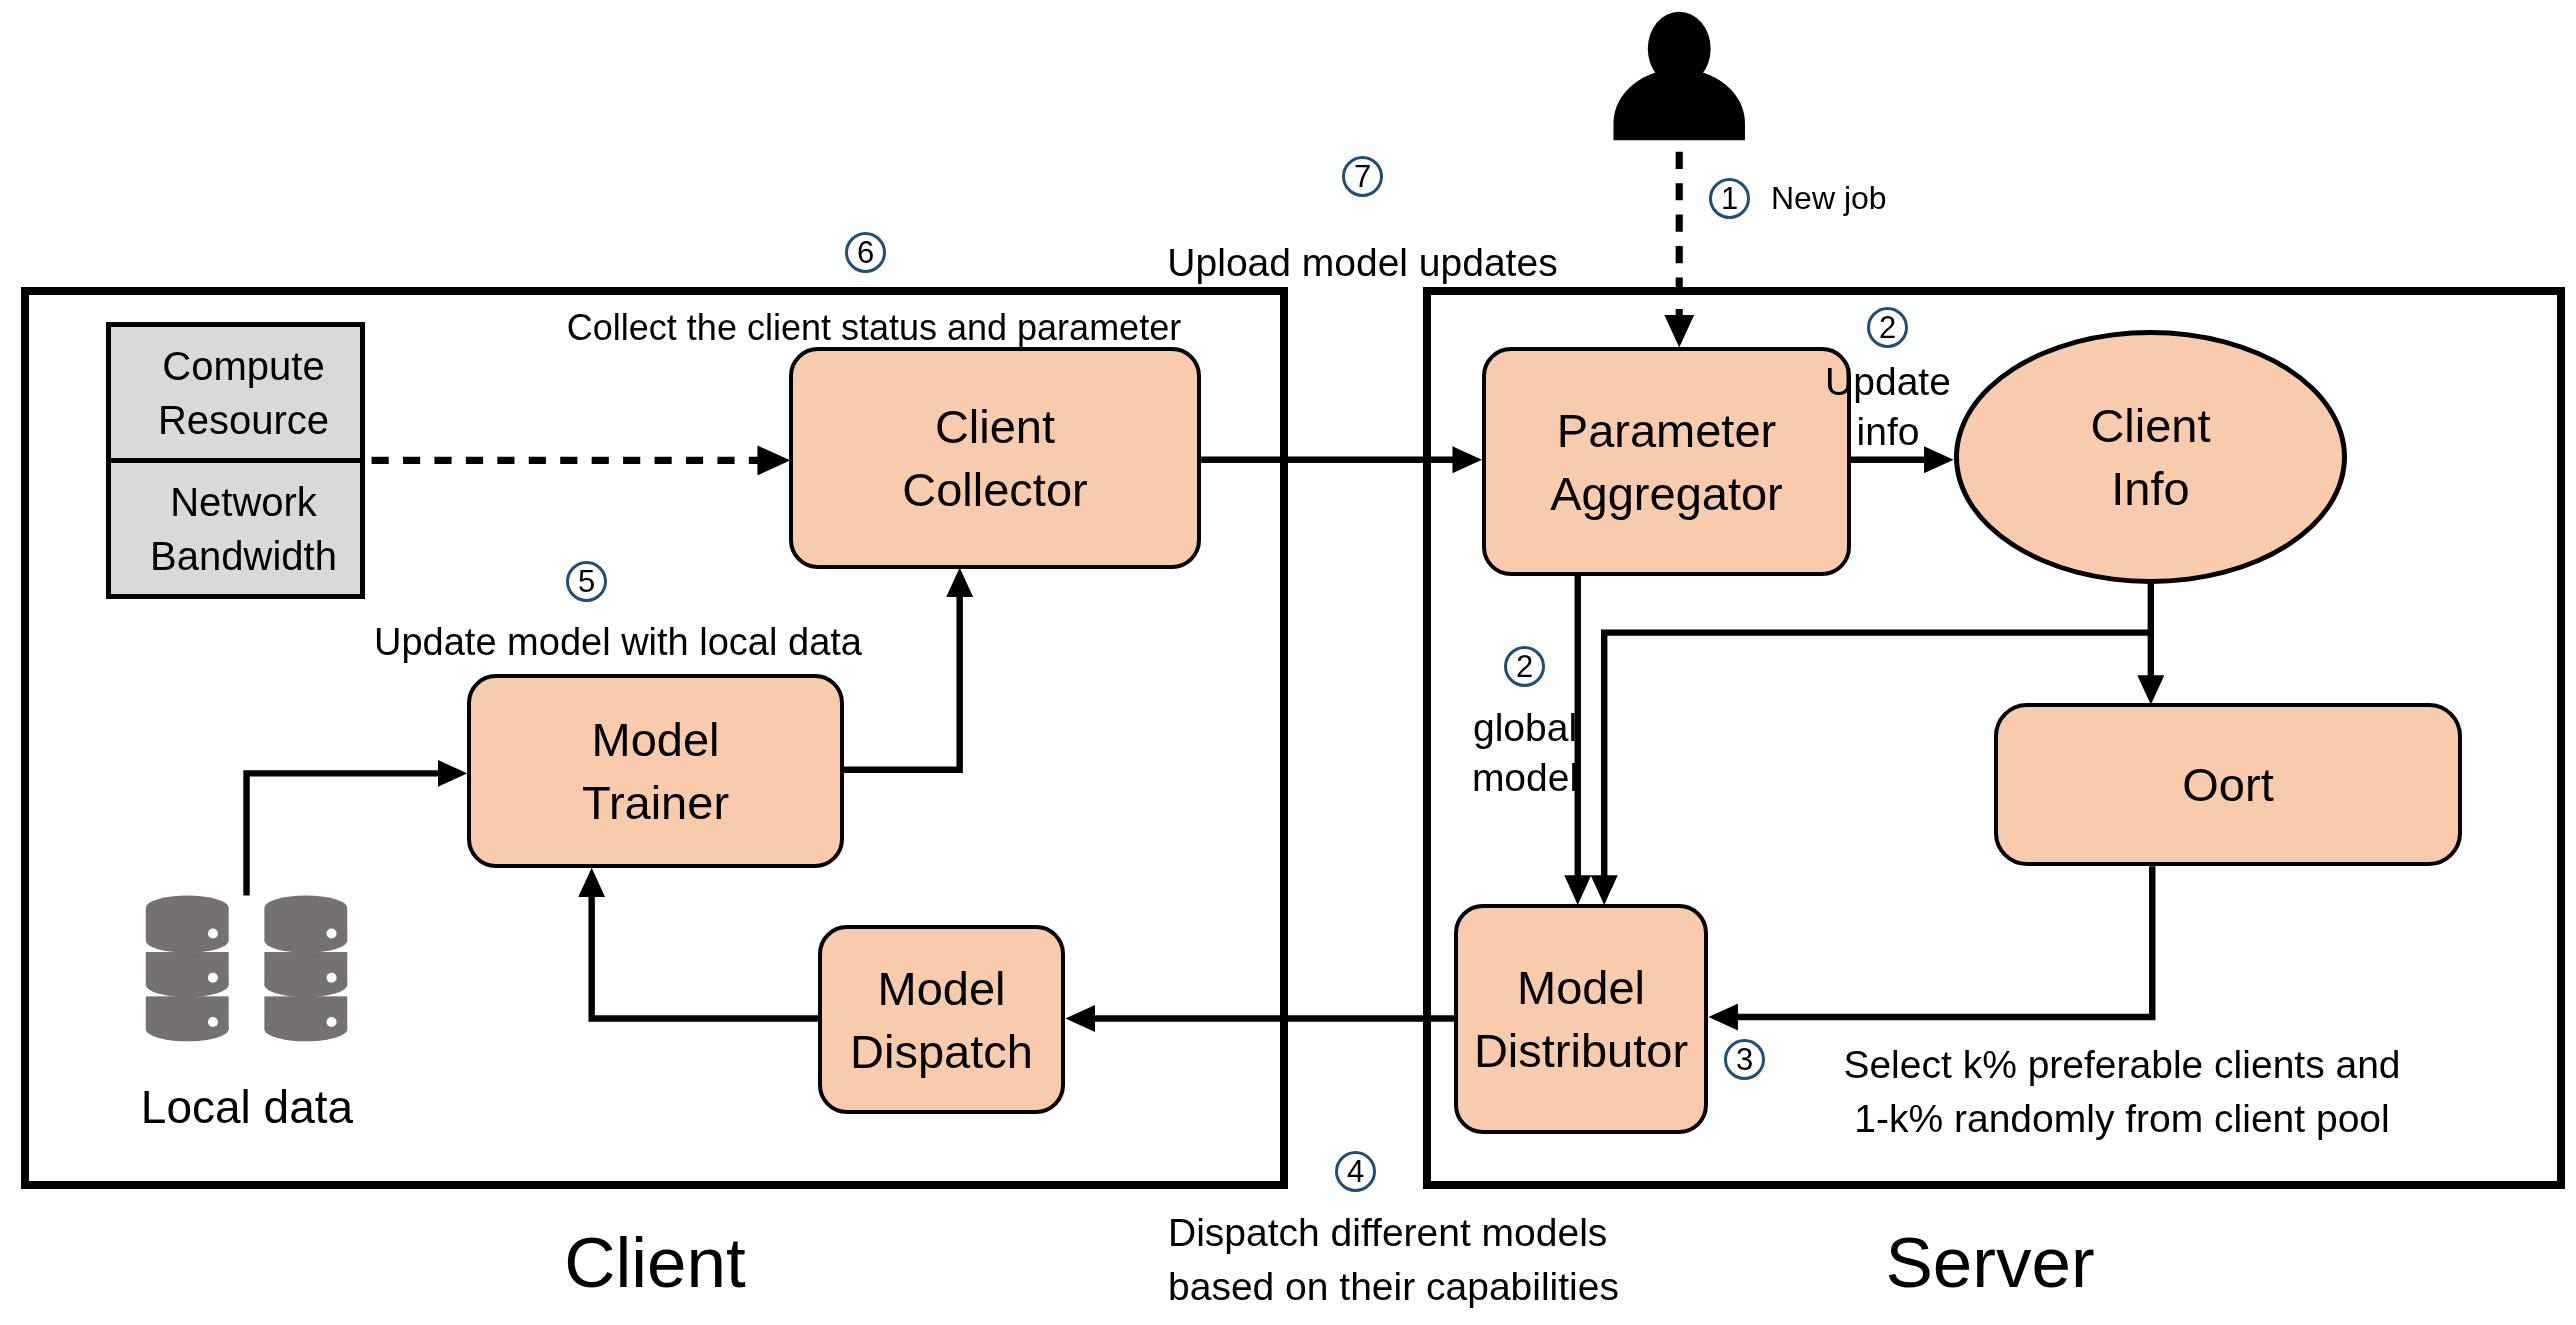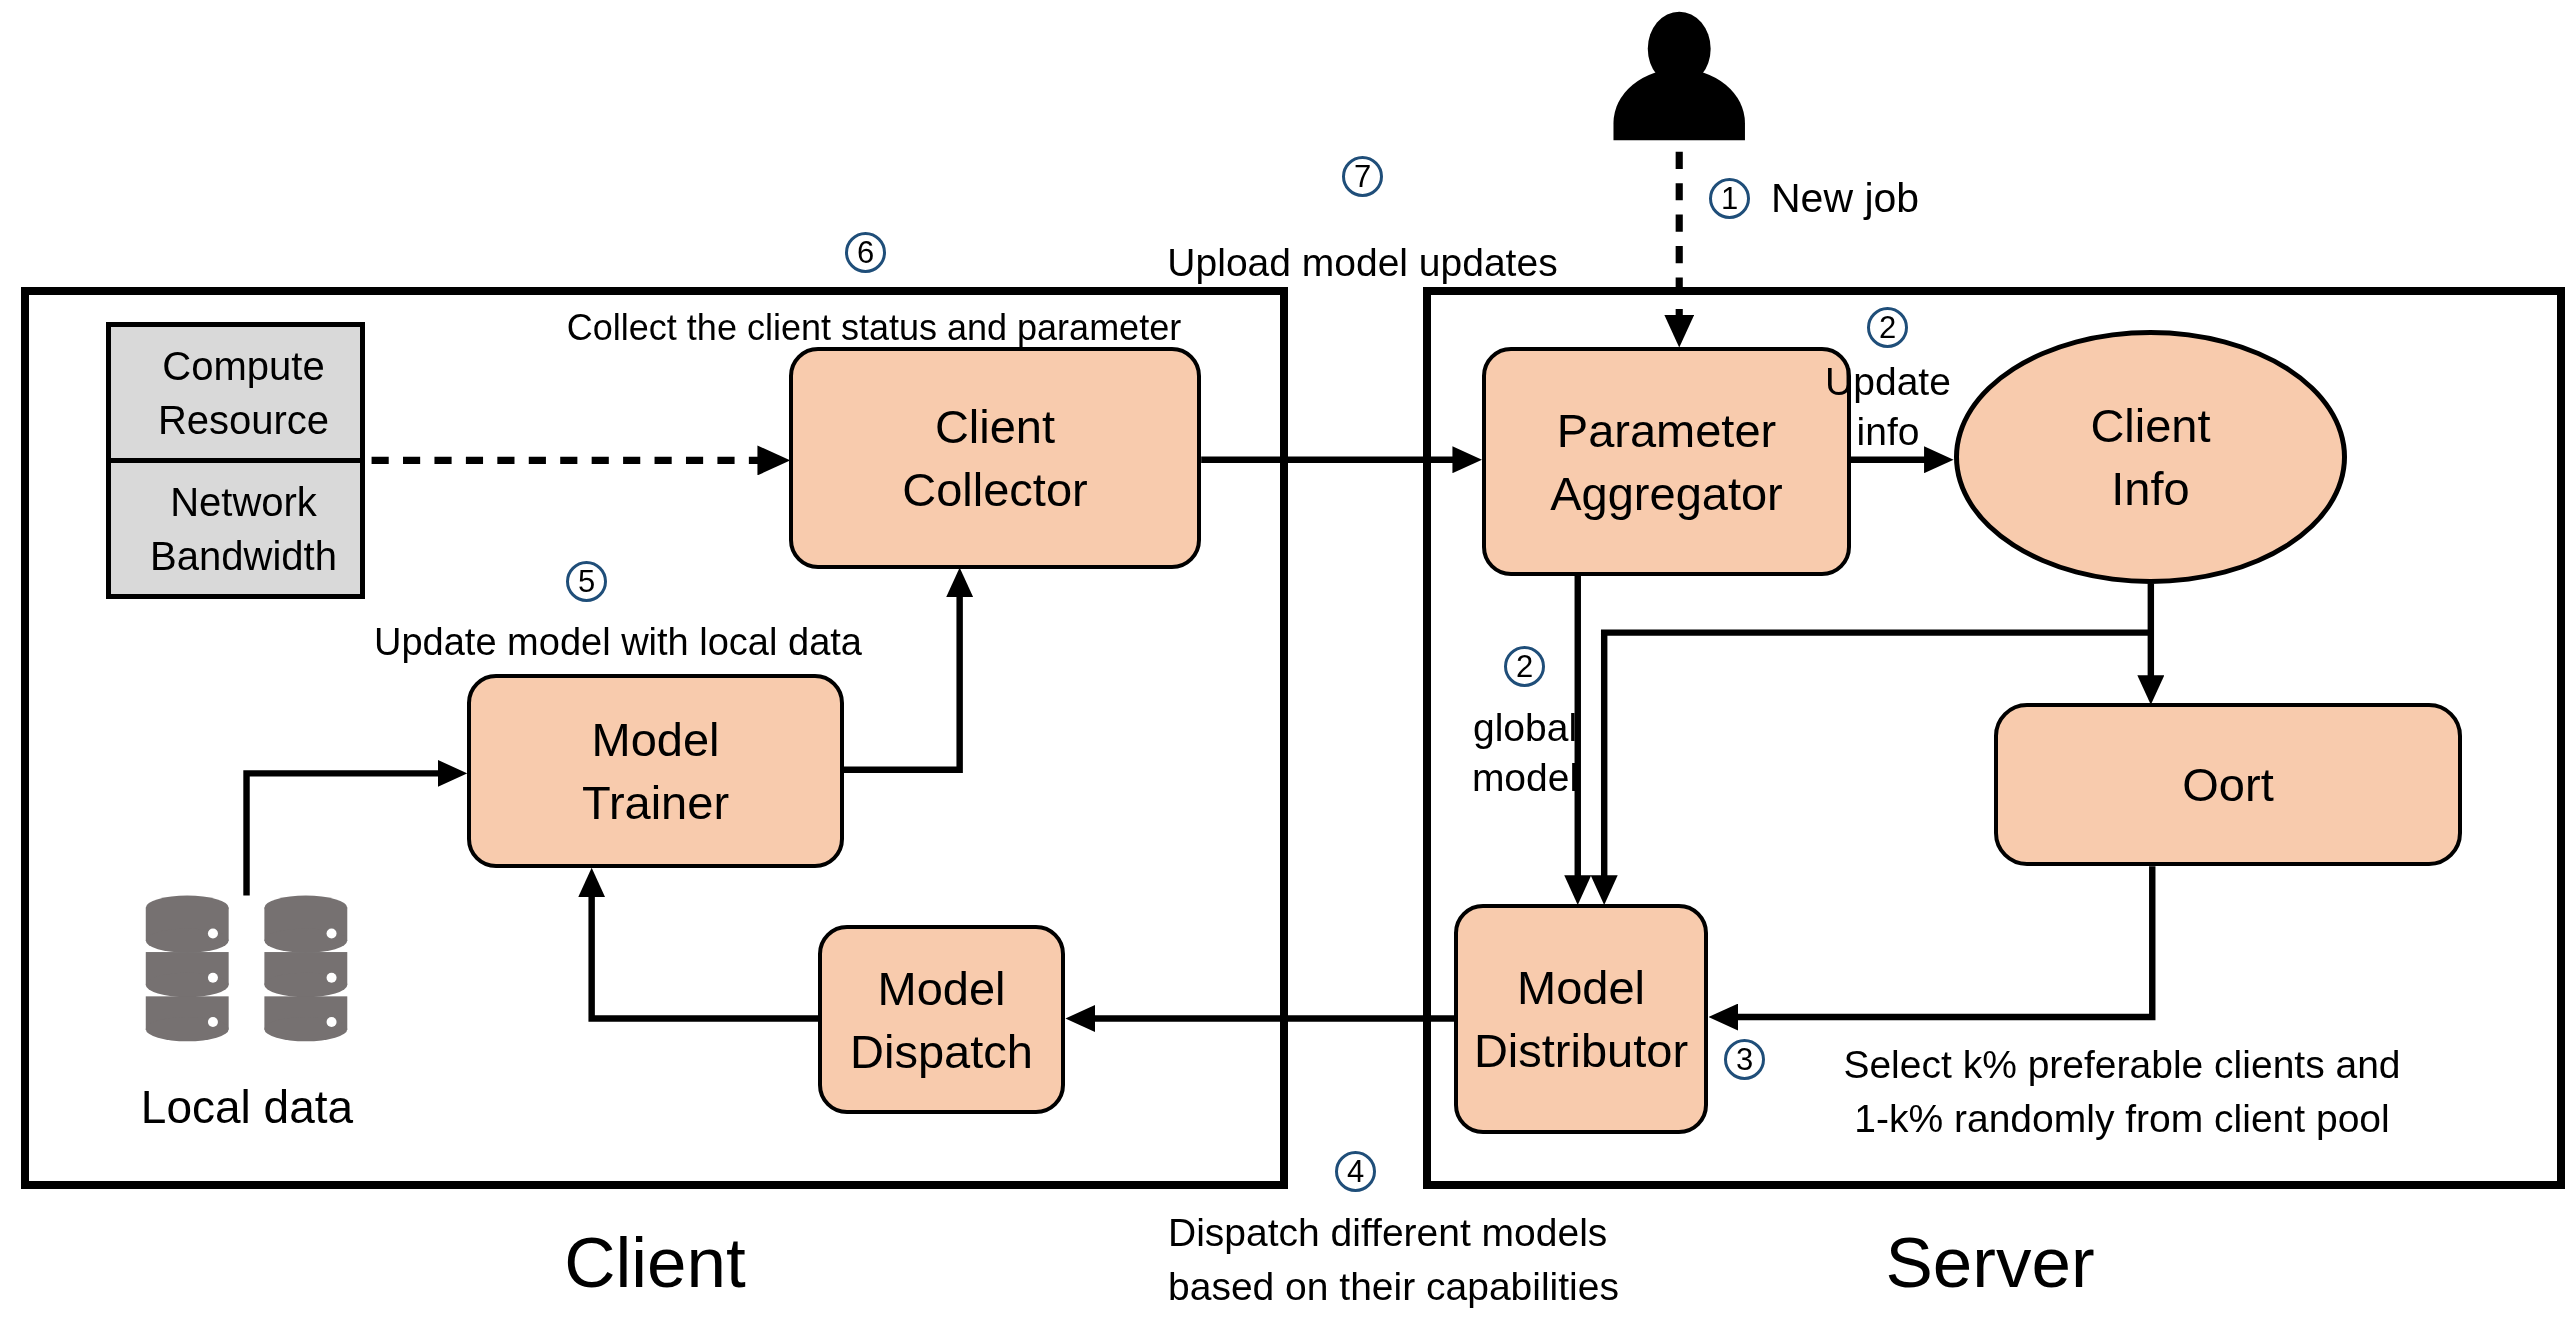--- a/index.html
+++ b/index.html
@@ -47,21 +47,21 @@
     font-size:31px;font-weight:500;background:#fff;z-index:5;}
   .annot{position:absolute;font-size:39px;line-height:51px;text-align:center;z-index:4;
     white-space:nowrap;}
   .annot .l{display:block;}
 
   #step6-circle{left:845px;top:232px;}
   #step6-text{left:549px;top:302px;width:650px;font-size:36px;}
   #step7-circle{left:1342px;top:156px;}
   #step7-text{left:1148px;top:237px;width:429px;font-size:39px;}
   #step1-circle{left:1709px;top:178px;}
-  #step1-text{left:1771px;top:178px;width:286px;height:41px;line-height:41px;font-size:41px;text-align:left;}
+  #step1-text{left:1771px;top:178px;width:286px;height:41px;line-height:41px;font-size:32px;text-align:left;}
   #step2u-circle{left:1867px;top:307px;}
   #step2u-text{left:1781px;top:357px;width:214px;line-height:50px;}
   #step2g-circle{left:1504px;top:646px;}
   #step2g-text{left:1418px;top:703px;width:214px;line-height:50px;}
   #step5-circle{left:566px;top:561px;}
   #step5-text{left:374px;top:617px;width:429px;font-size:38px;}
   #step4-circle{left:1335px;top:1151px;z-index:6;}
   #step4-text{left:1168px;top:1206px;width:429px;line-height:54px;}
   #step3-circle{left:1724px;top:1039px;}
   #step3-text{left:1779px;top:1038px;width:686px;font-size:39px;line-height:54px;}

